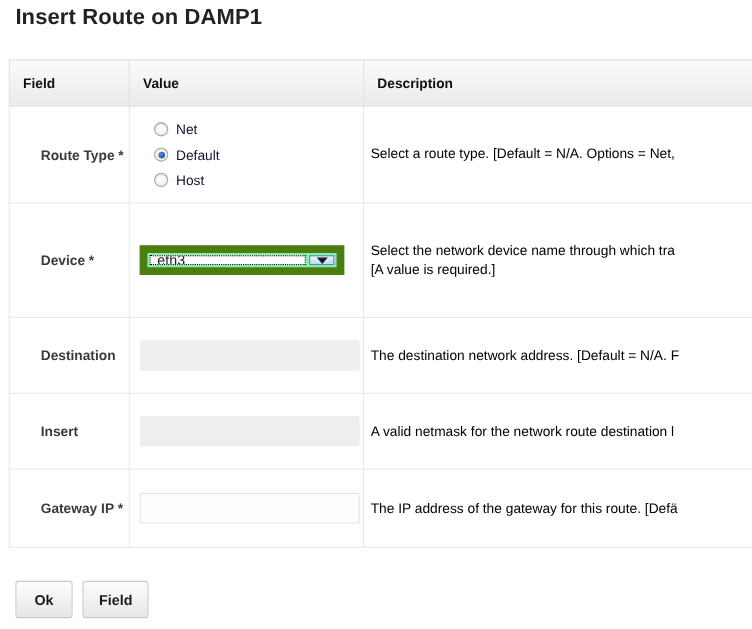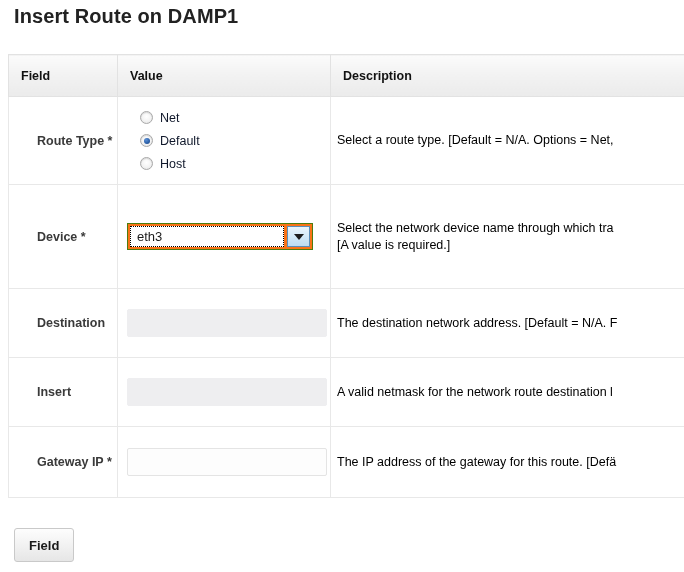--- a/index.html
+++ b/index.html
@@ -128,22 +128,22 @@
     color: #0f172a;
     white-space: nowrap;
   }
 
   
   .combo {
     display: inline-flex;
     align-items: stretch;
     width: 186px;
     height: 27px;
-    border: 1px solid #4d7c0f;
-    background: #f97316;
+    border: 7px solid #4d7c0f;
+    background: #86efac;
     box-sizing: border-box;
     padding: 2px;
   }
   .combo-text {
     flex: 1 1 auto;
     border: 1px dotted #000000;
     background: #ffffff;
     display: flex;
     align-items: center;
     padding-left: 6px;
@@ -301,14 +301,15 @@
       </td>
       <td class="cell-desc">
         <span class="desc-line">The IP address of the gateway for this route. [Defä</span>
       </td>
     </tr>
 
   </tbody>
 </table>
 
 <div class="button-bar">
+  <button class="btn">Ok</button>
   <button class="btn">Field</button>
 </div>
 
 </body></html>

